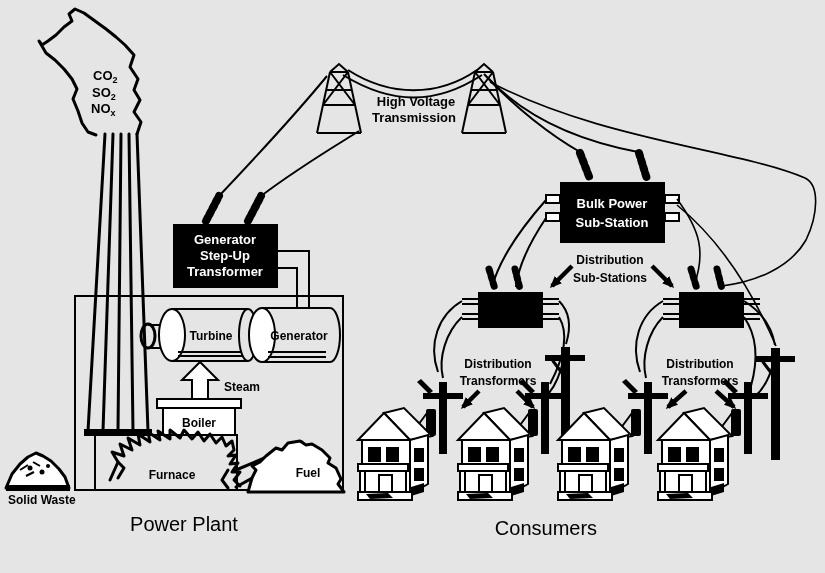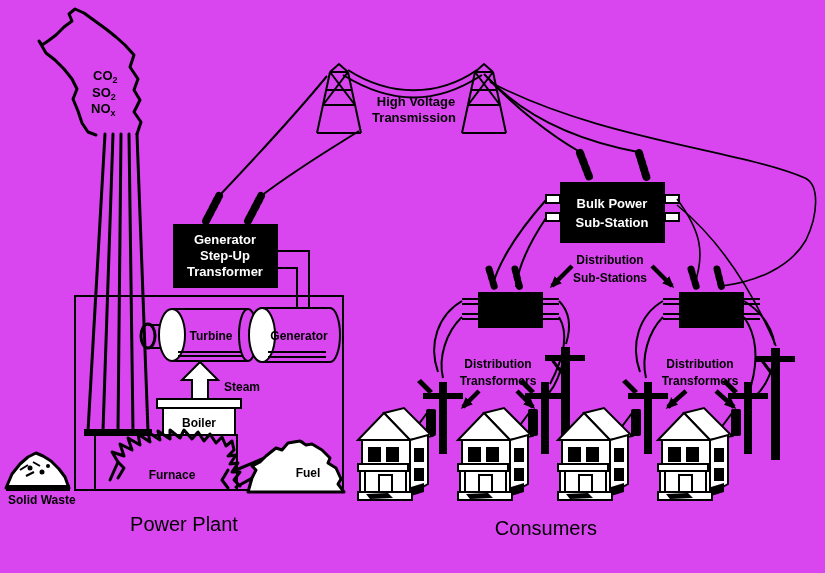--- a/index.html
+++ b/index.html
@@ -1,16 +1,16 @@
 <!DOCTYPE html>
 <html><head>
 <meta charset="utf-8">
 <style>
   html,body{margin:0;padding:0;background:#fff;}
-  .stage{position:relative;width:825px;height:573px;background:#d946ef;overflow:hidden;
+  .stage{position:relative;width:825px;height:573px;background:#e5e5e5;overflow:hidden;
          font-family:"Liberation Sans",sans-serif;}
   svg{position:absolute;left:0;top:0;}
   .ln{stroke:#000;fill:none;stroke-width:2;}
   .ln15{stroke:#000;fill:none;stroke-width:1.6;}
   .ln3{stroke:#000;fill:none;stroke-width:3;stroke-linejoin:round;stroke-linecap:round;}
   .shape{stroke:#000;stroke-width:2;fill:#fff;}
   .shape3{stroke:#000;stroke-width:3;fill:#fff;stroke-linejoin:round;}
   .solid{fill:#000;stroke:none;}
   .chain{stroke:#000;stroke-width:8;stroke-dasharray:4 3;fill:none;stroke-linecap:round;}
   .chain7{stroke:#000;stroke-width:7;stroke-dasharray:4 3;fill:none;stroke-linecap:round;}

